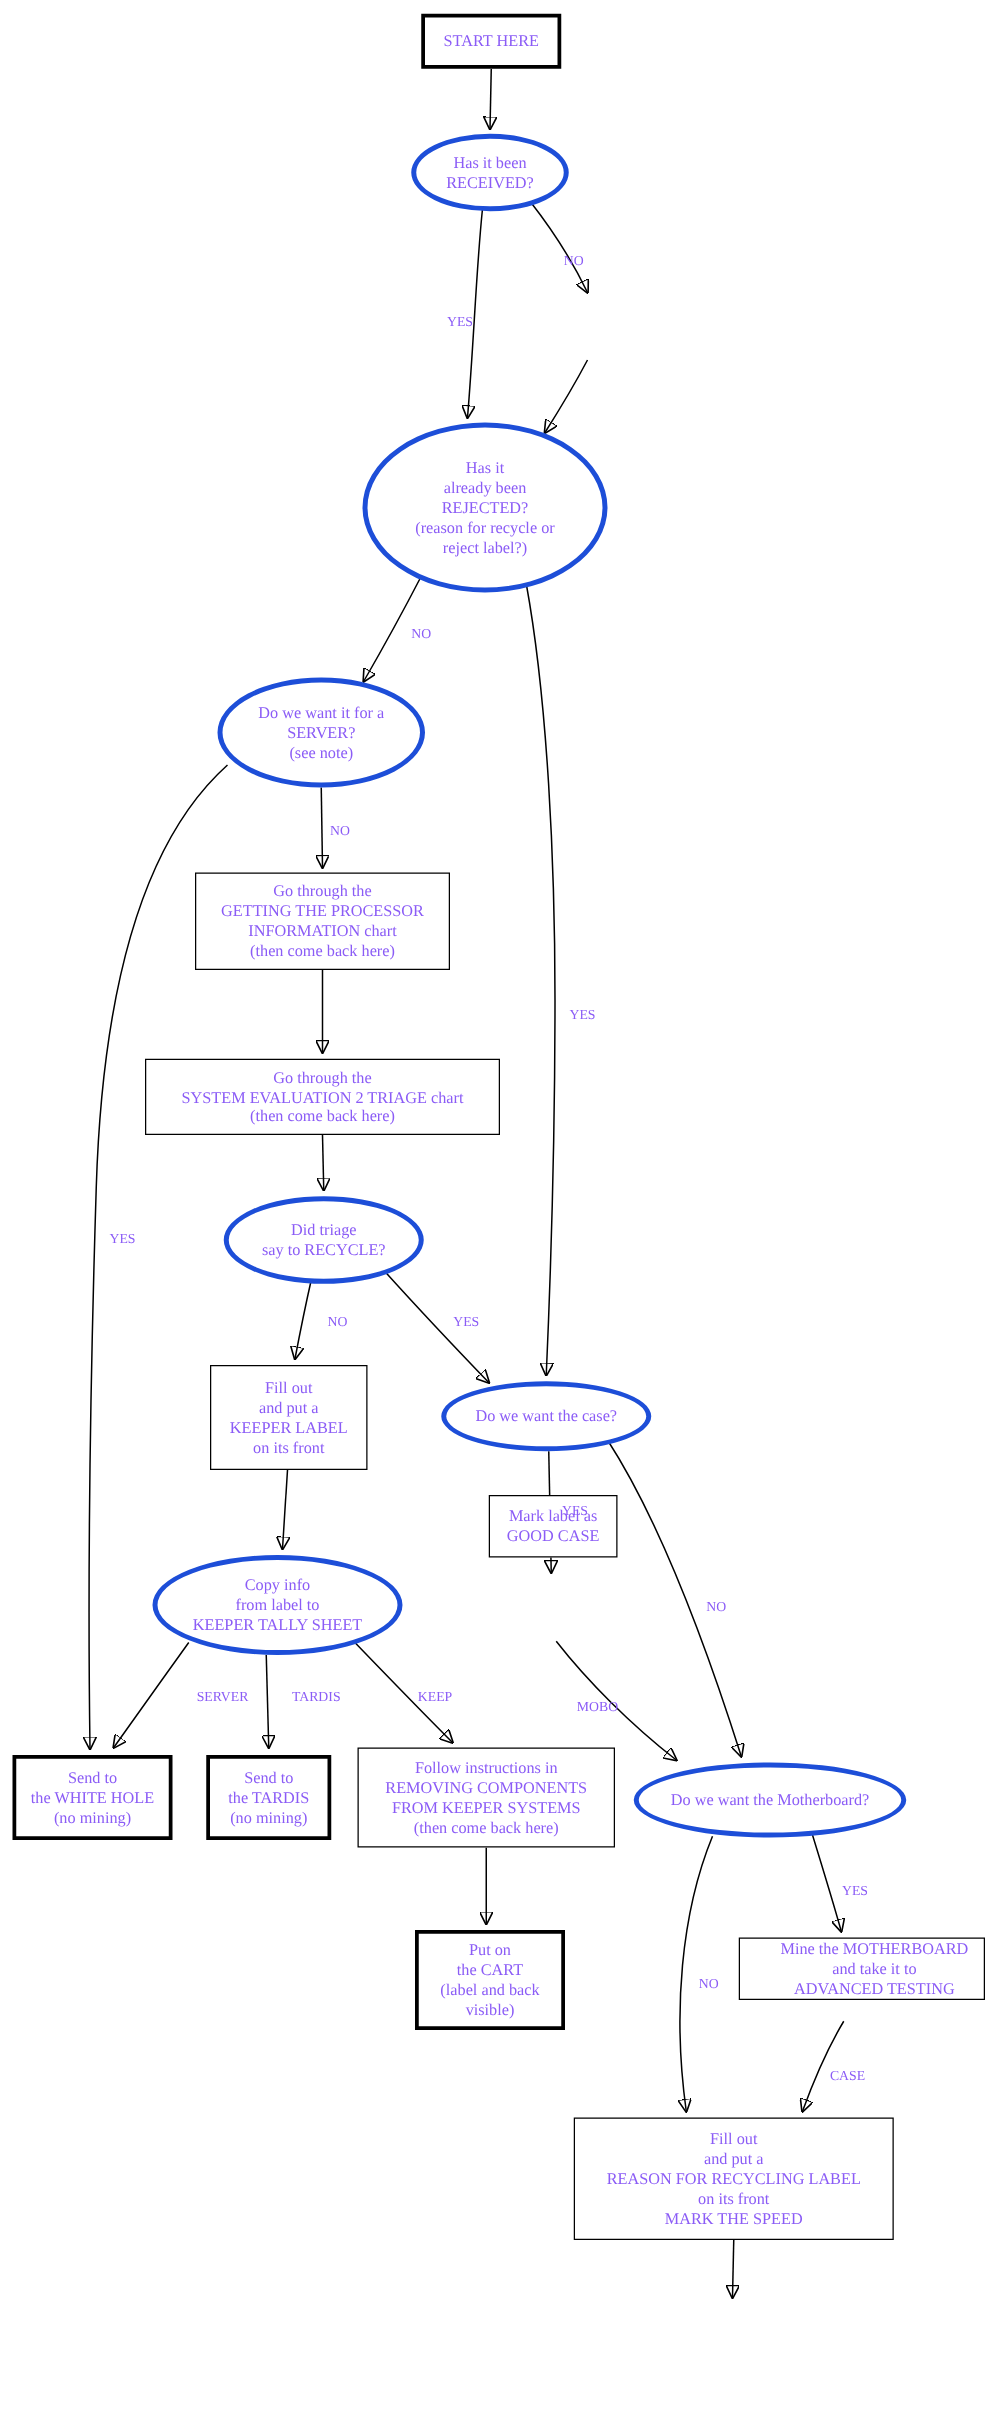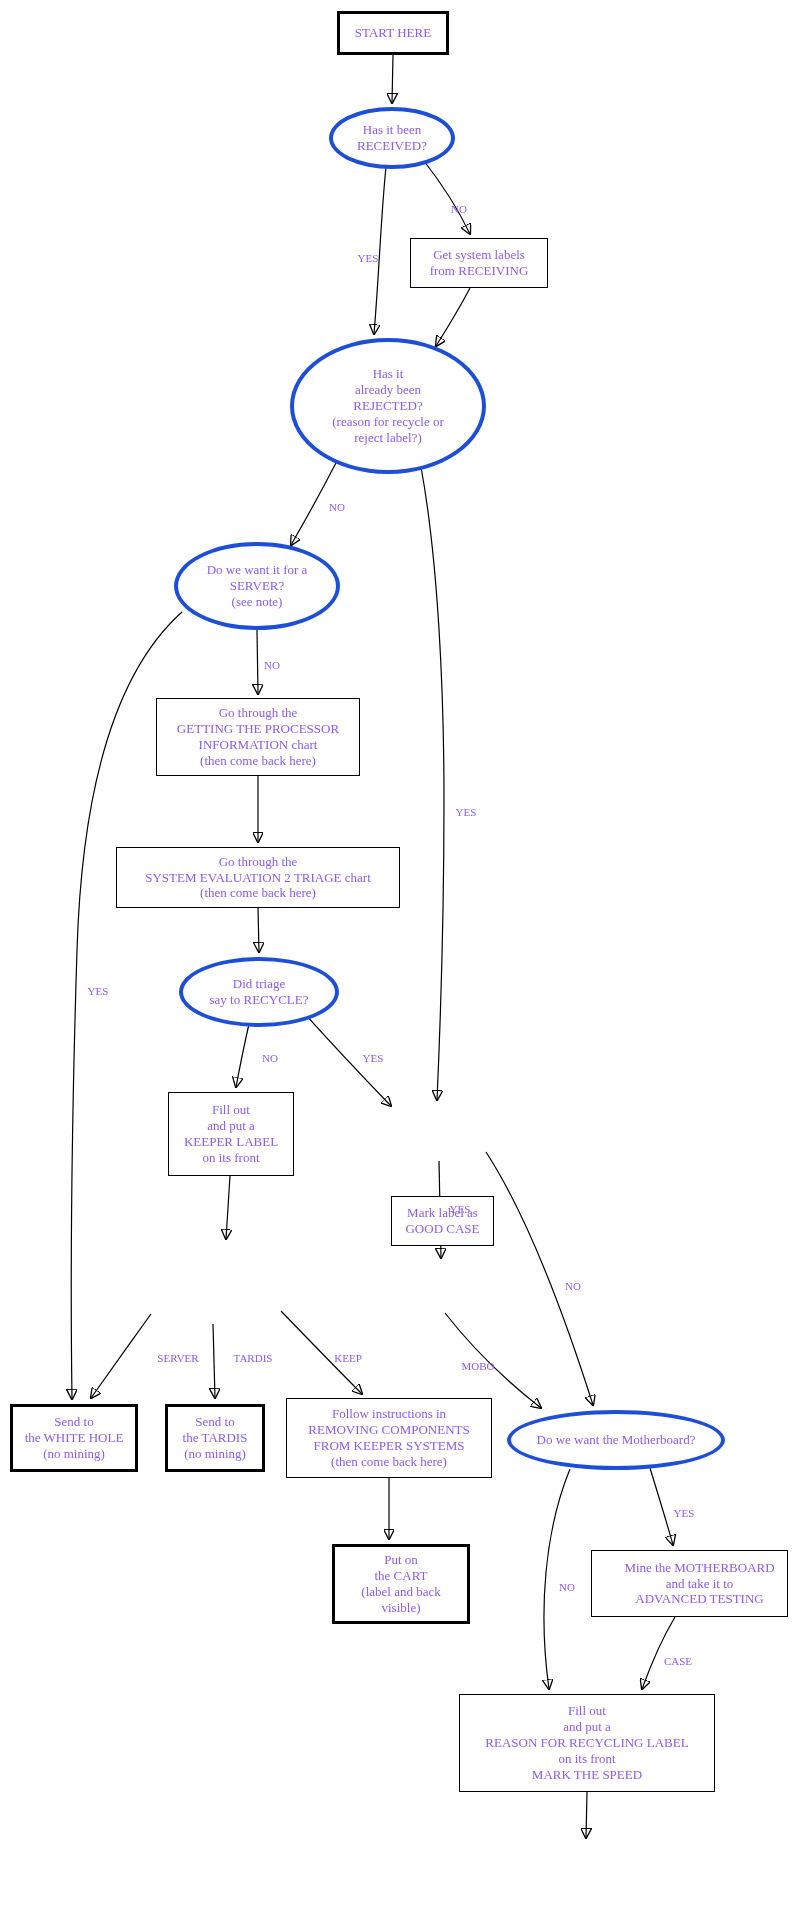--- a/index.html
+++ b/index.html
@@ -75,24 +75,20 @@
 
   <div class="node rect bold" style="left:337px; top:11px; width:112px; height:44px;">
     <span>START HERE</span>
   </div>
 
   <div class="node ellipse" style="left:329px; top:107px; width:126px; height:62px;">
     <span>Has it been
 RECEIVED?</span>
   </div>
 
-  <div class="node rect" style="left:410px; top:238px; width:138px; height:50px;">
-    <span>Get system labels
-from RECEIVING</span>
-  </div>
 
   <div class="node ellipse" style="left:290px; top:338px; width:196px; height:136px;">
     <span>Has it
 already been
 REJECTED?
 (reason for recycle or
 reject label?)</span>
   </div>
 
   <div class="node ellipse" style="left:174px; top:542px; width:166px; height:88px;">
@@ -119,58 +115,66 @@
 say to RECYCLE?</span>
   </div>
 
   <div class="node rect" style="left:168px; top:1092px; width:126px; height:84px;">
     <span>Fill out
 and put a
 KEEPER LABEL
 on its front</span>
   </div>
 
+  <div class="node ellipse" style="left:122px; top:1244px; width:200px; height:80px;">
+    <span>Copy info
+from label to
+KEEPER TALLY SHEET</span>
+  </div>
 
   <div class="node rect bold" style="left:10px; top:1404px; width:128px; height:68px;">
     <span>Send to
 the WHITE HOLE
 (no mining)</span>
   </div>
 
   <div class="node rect bold" style="left:165px; top:1404px; width:100px; height:68px;">
     <span>Send to
 the TARDIS
 (no mining)</span>
   </div>
 
   <div class="node rect" style="left:286px; top:1398px; width:206px; height:80px;">
     <span>Follow instructions in
 REMOVING COMPONENTS
 FROM KEEPER SYSTEMS
 (then come back here)</span>
   </div>
 
-  <div class="node rect bold" style="left:332px; top:1544px; width:138px; height:80px;">
+  <div class="node rect bold" style="left:332px; top:1544px; width:120px; height:80px;">
     <span>Put on
 the CART
 (label and back
 visible)</span>
   </div>
 
+  <div class="node ellipse" style="left:353px; top:1105px; width:168px; height:56px;">
+    <span>Do we want the case?</span>
+  </div>
 
   <div class="node rect" style="left:391px; top:1196px; width:103px; height:50px;">
     <span>Mark label as
 GOOD CASE</span>
   </div>
 
   <div class="node ellipse" style="left:507px; top:1410px; width:218px; height:60px;align-items:center;">
     <span>Do we want the Motherboard?</span>
   </div>
 
-  <div class="node rect" style="left:591px; top:1550px; width:197px; height:67px;padding-left:20px;">
+  <div class="node rect" style="left:591px; top:1550px; width:197px; height:50px;padding-left:20px;">
     <span>Mine the MOTHERBOARD
 and take it to
 ADVANCED TESTING</span>
   </div>
 
   <div class="node rect" style="left:459px; top:1694px; width:256px; height:98px;">
     <span>Fill out
 and put a
 REASON FOR RECYCLING LABEL
 on its front

